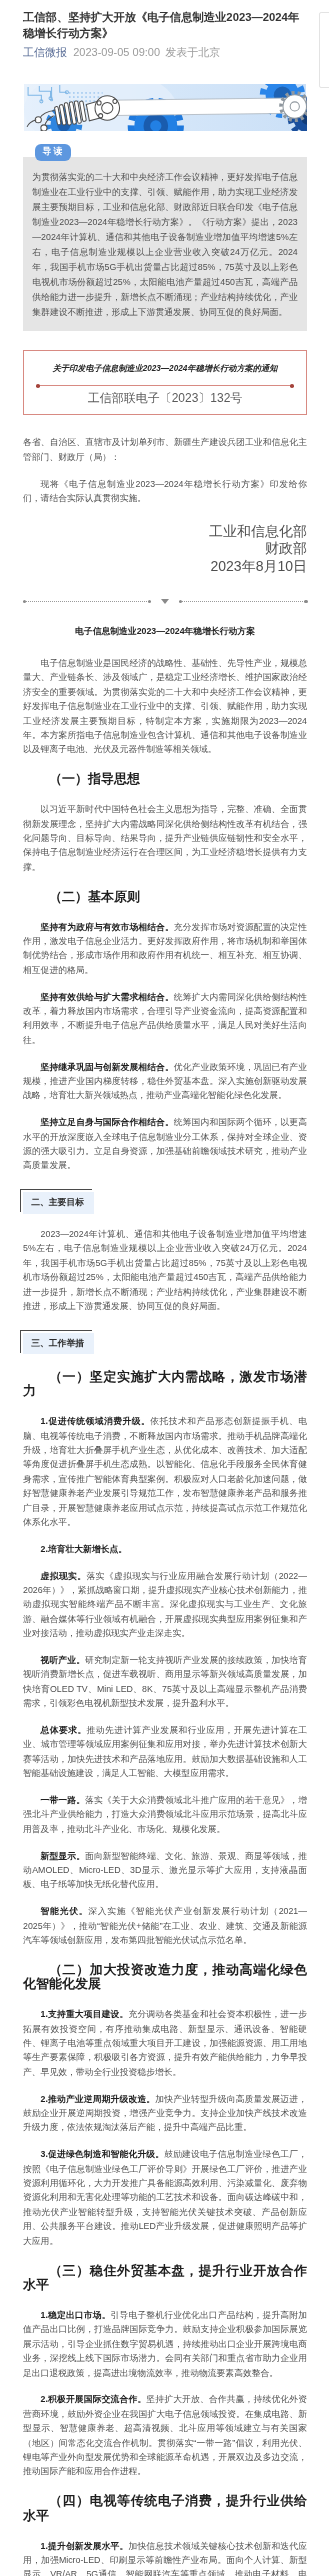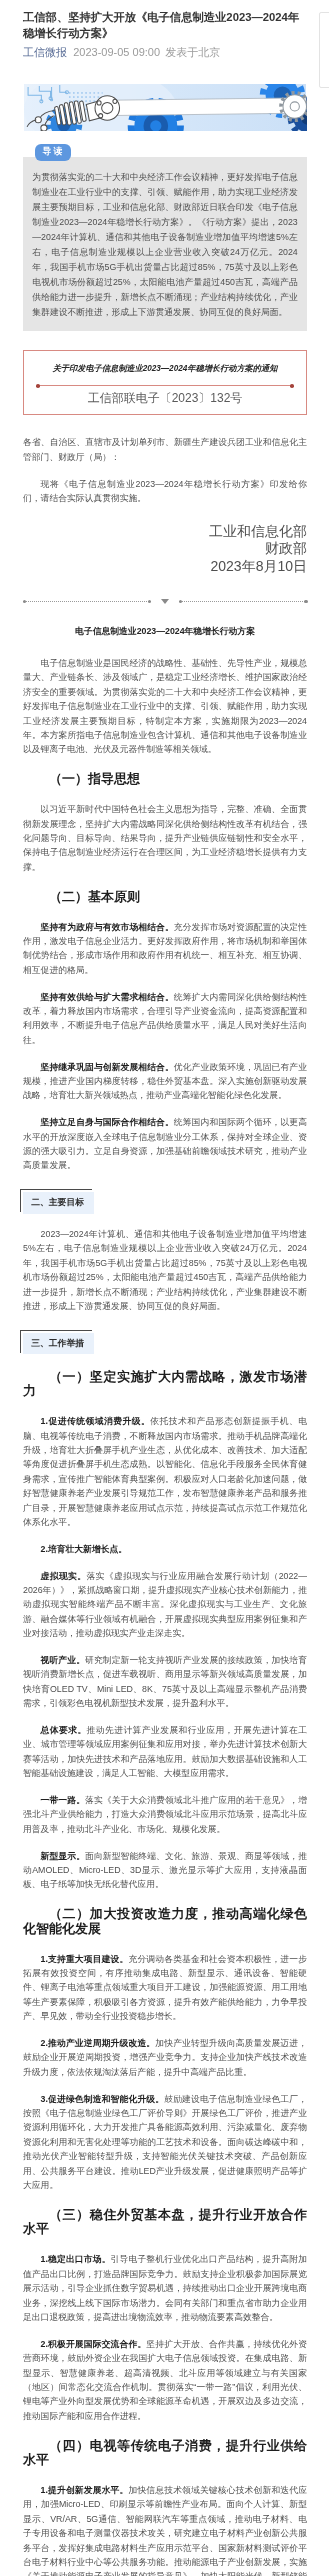--- a/index.html
+++ b/index.html
@@ -248,20 +248,21 @@
       <p class="para indent">2023—2024年计算机、通信和其他电子设备制造业增加值平均增速5%左右，电子信息制造业规模以上企业营业收入突破24万亿元。2024年，我国手机市场5G手机出货量占比超过85%，75英寸及以上彩色电视机市场份额超过25%，太阳能电池产量超过450吉瓦，高端产品供给能力进一步提升，新增长点不断涌现；产业结构持续优化，产业集群建设不断推进，形成上下游贯通发展、协同互促的良好局面。</p>
       <div class="section-heading"><span class="box">三、工作举措</span></div>
       <p class="sub-heading">（一）坚定实施扩大内需战略，激发市场潜力</p>
       <p class="para indent"><strong>1.促进传统领域消费升级。</strong>依托技术和产品形态创新提振手机、电脑、电视等传统电子消费，不断释放国内市场需求。推动手机品牌高端化升级，培育壮大折叠屏手机产业生态，从优化成本、改善技术、加大适配等角度促进折叠屏手机生态成熟。以智能化、信息化手段服务全民体育健身需求，宣传推广智能体育典型案例。积极应对人口老龄化加速问题，做好智慧健康养老产业发展引导规范工作，发布智慧健康养老产品和服务推广目录，开展智慧健康养老应用试点示范，持续提高试点示范工作规范化体系化水平。</p>
       <p class="para indent"><strong>2.培育壮大新增长点。</strong></p>
       <p class="para indent"><strong>虚拟现实。</strong>落实《虚拟现实与行业应用融合发展行动计划（2022—2026年）》，紧抓战略窗口期，提升虚拟现实产业核心技术创新能力，推动虚拟现实智能终端产品不断丰富。深化虚拟现实与工业生产、文化旅游、融合媒体等行业领域有机融合，开展虚拟现实典型应用案例征集和产业对接活动，推动虚拟现实产业走深走实。</p>
       <p class="para indent"><strong>视听产业。</strong>研究制定新一轮支持视听产业发展的接续政策，加快培育视听消费新增长点，促进车载视听、商用显示等新兴领域高质量发展，加快培育OLED TV、Mini LED、8K、75英寸及以上高端显示整机产品消费需求，引领彩色电视机新型技术发展，提升盈利水平。</p>
       <p class="para indent"><strong>总体要求。</strong>推动先进计算产业发展和行业应用，开展先进计算在工业、城市管理等领域应用案例征集和应用对接，举办先进计算技术创新大赛等活动，加快先进技术和产品落地应用。鼓励加大数据基础设施和人工智能基础设施建设，满足人工智能、大模型应用需求。</p>
       <p class="para indent"><strong>一带一路。</strong>落实《关于大众消费领域北斗推广应用的若干意见》，增强北斗产业供给能力，打造大众消费领域北斗应用示范场景，提高北斗应用普及率，推动北斗产业化、市场化、规模化发展。</p>
       <p class="para indent"><strong>新型显示。</strong>面向新型智能终端、文化、旅游、景观、商显等领域，推动AMOLED、Micro-LED、3D显示、激光显示等扩大应用，支持液晶面板、电子纸等加快无纸化替代应用。</p>
+      <p class="para indent"><strong>智能光伏。</strong>深入实施《智能光伏产业创新发展行动计划（2021—2025年）》，推动“智能光伏+储能”在工业、农业、建筑、交通及新能源汽车等领域创新应用，发布第四批智能光伏试点示范名单。</p>
       <p class="sub-heading">（二）加大投资改造力度，推动高端化绿色化智能化发展</p>
       <p class="para indent"><strong>1.支持重大项目建设。</strong>充分调动各类基金和社会资本积极性，进一步拓展有效投资空间，有序推动集成电路、新型显示、通讯设备、智能硬件、锂离子电池等重点领域重大项目开工建设，加强能源资源、用工用地等生产要素保障，积极吸引各方资源，提升有效产能供给能力，力争早投产、早见效，带动全行业投资稳步增长。</p>
       <p class="para indent"><strong>2.推动产业逆周期升级改造。</strong>加快产业转型升级向高质量发展迈进，鼓励企业开展逆周期投资，增强产业竞争力。支持企业加快产线技术改造升级力度，依法依规淘汰落后产能，提升中高端产品比重。</p>
       <p class="para indent"><strong>3.促进绿色制造和智能化升级。</strong>鼓励建设电子信息制造业绿色工厂，按照《电子信息制造业绿色工厂评价导则》开展绿色工厂评价，推进产业资源利用循环化，大力开发推广具备能源高效利用、污染减量化、废弃物资源化利用和无害化处理等功能的工艺技术和设备。面向碳达峰碳中和，推动光伏产业智能转型升级，支持智能光伏关键技术突破、产品创新应用、公共服务平台建设。推动LED产业升级发展，促进健康照明产品等扩大应用。</p>
       <p class="sub-heading">（三）稳住外贸基本盘，提升行业开放合作水平</p>
       <p class="para indent"><strong>1.稳定出口市场。</strong>引导电子整机行业优化出口产品结构，提升高附加值产品出口比例，打造品牌国际竞争力。鼓励支持企业积极参加国际展览展示活动，引导企业抓住数字贸易机遇，持续推动出口企业开展跨境电商业务，深挖线上线下国际市场潜力。会同有关部门和重点省市助力企业用足出口退税政策，提高进出境物流效率，推动物流要素高效整合。</p>
       <p class="para indent"><strong>2.积极开展国际交流合作。</strong>坚持扩大开放、合作共赢，持续优化外资营商环境，鼓励外资企业在我国扩大电子信息领域投资。在集成电路、新型显示、智慧健康养老、超高清视频、北斗应用等领域建立与有关国家（地区）间常态化交流合作机制。贯彻落实“一带一路”倡议，利用光伏、锂电等产业外向型发展优势和全球能源革命机遇，开展双边及多边交流，推动国际产能和应用合作进程。</p>
       <p class="sub-heading">（四）电视等传统电子消费，提升行业供给水平</p>
       <p class="para indent"><strong>1.提升创新发展水平。</strong>加快信息技术领域关键核心技术创新和迭代应用，加强Micro-LED、印刷显示等前瞻性产业布局。面向个人计算、新型显示、VR/AR、5G通信、智能网联汽车等重点领域，推动电子材料、电子专用设备和电子测量仪器技术攻关，研究建立电子材料产业创新公共服务平台，发挥好集成电路材料生产应用示范平台、国家新材料测试评价平台电子材料行业中心等公共服务功能。推动能源电子产业创新发展，实施《关于推动能源电子产业发展的指导意见》，加快太阳能光伏、新型储能产品、重点终端应用、关键信息技术融合创新发展。</p>
     </div>

